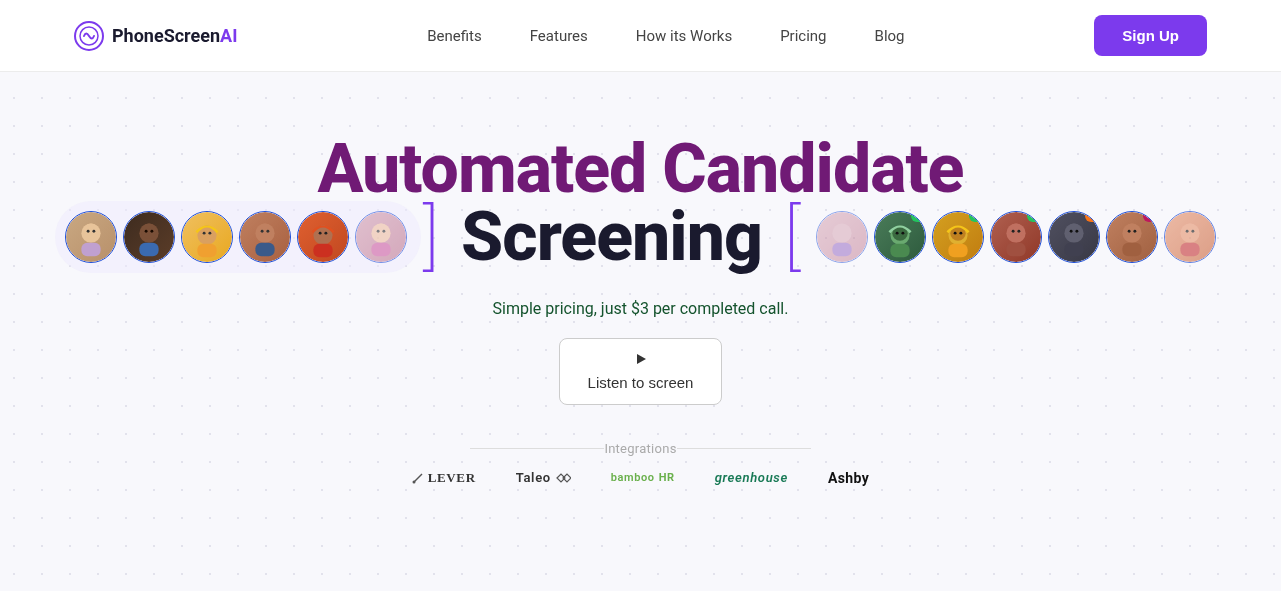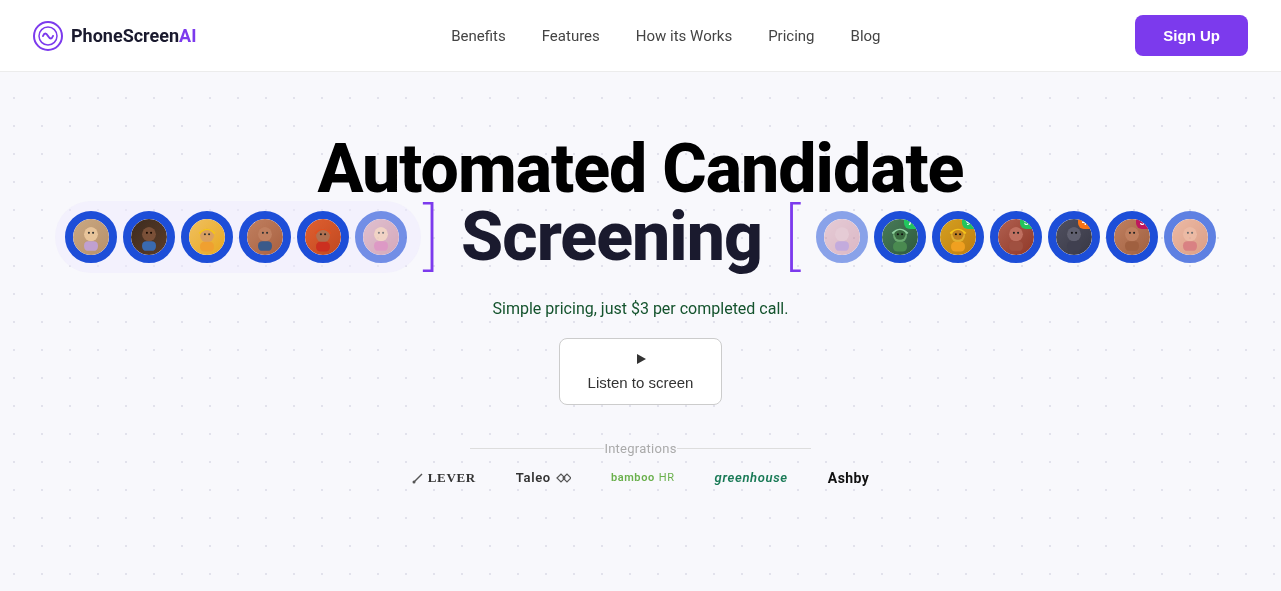--- a/index.html
+++ b/index.html
@@ -23,21 +23,21 @@
       z-index: 0;
     }
 
     
     header {
       position: relative;
       z-index: 10;
       display: flex;
       align-items: center;
       justify-content: space-between;
-      padding: 0 33px;
+      padding: 0 74px;
       height: 72px;
       background: #fff;
       border-bottom: 1px solid #ececec;
     }
 
     .logo {
       display: flex;
       align-items: center;
       gap: 8px;
       font-weight: 700;
@@ -50,21 +50,21 @@
       width: 30px;
       height: 30px;
     }
 
     .logo-text-plain { color: #1a1a2e; }
     .logo-text-accent { color: #7c3aed; }
 
     nav {
       display: flex;
       align-items: center;
-      gap: 36px;
+      gap: 48px;
     }
 
     nav a {
       text-decoration: none;
       color: #444;
       font-size: 15px;
       font-weight: 450;
     }
 
     .btn-signup {
@@ -84,21 +84,21 @@
       z-index: 5;
       display: flex;
       flex-direction: column;
       align-items: center;
       padding-top: 60px;
     }
 
     .hero-title {
       font-size: 68px;
       font-weight: 800;
-      color: #000000;
+      color: #701a75;
       line-height: 1.1;
       text-align: center;
       letter-spacing: -1px;
     }
 
     
     .candidate-row {
       display: flex;
       align-items: center;
       justify-content: center;
@@ -160,21 +160,21 @@
       letter-spacing: -1px;
       padding: 0 40px;
       white-space: nowrap;
     }
 
     
     .avatar {
       width: 52px;
       height: 52px;
       border-radius: 50%;
-      border: 8px solid #1d4ed8;
+      border: 1px solid #1d4ed8;
       overflow: hidden;
       position: relative;
       flex-shrink: 0;
     }
 
     .avatar-face {
       width: 100%;
       height: 100%;
       border-radius: 50%;
       display: flex;
@@ -522,19 +522,19 @@
       </div>
       <div class="int-logo int-taleo">
         Taleo
         <svg width="16" height="12" viewBox="0 0 16 12">
           <path d="M2 6 L6 2 L10 6 L6 10 Z" fill="none" stroke="#555" stroke-width="1.2"></path>
           <path d="M8 6 L12 2 L16 6 L12 10 Z" fill="none" stroke="#555" stroke-width="1.2"></path>
         </svg>
       </div>
       <div class="int-logo int-bamboo">
         <span style="font-size:11px;">bamboo</span>
-          <span style="font-weight:400;font-size:11px;">HR</span>
+          <span style="font-weight:700;font-size:11px;">HR</span>
       </div>
       <div class="int-logo int-greenhouse">greenhouse</div>
       <div class="int-logo int-ashby">Ashby</div>
     </div>
   </div>
 </main>
 
 </body></html>

